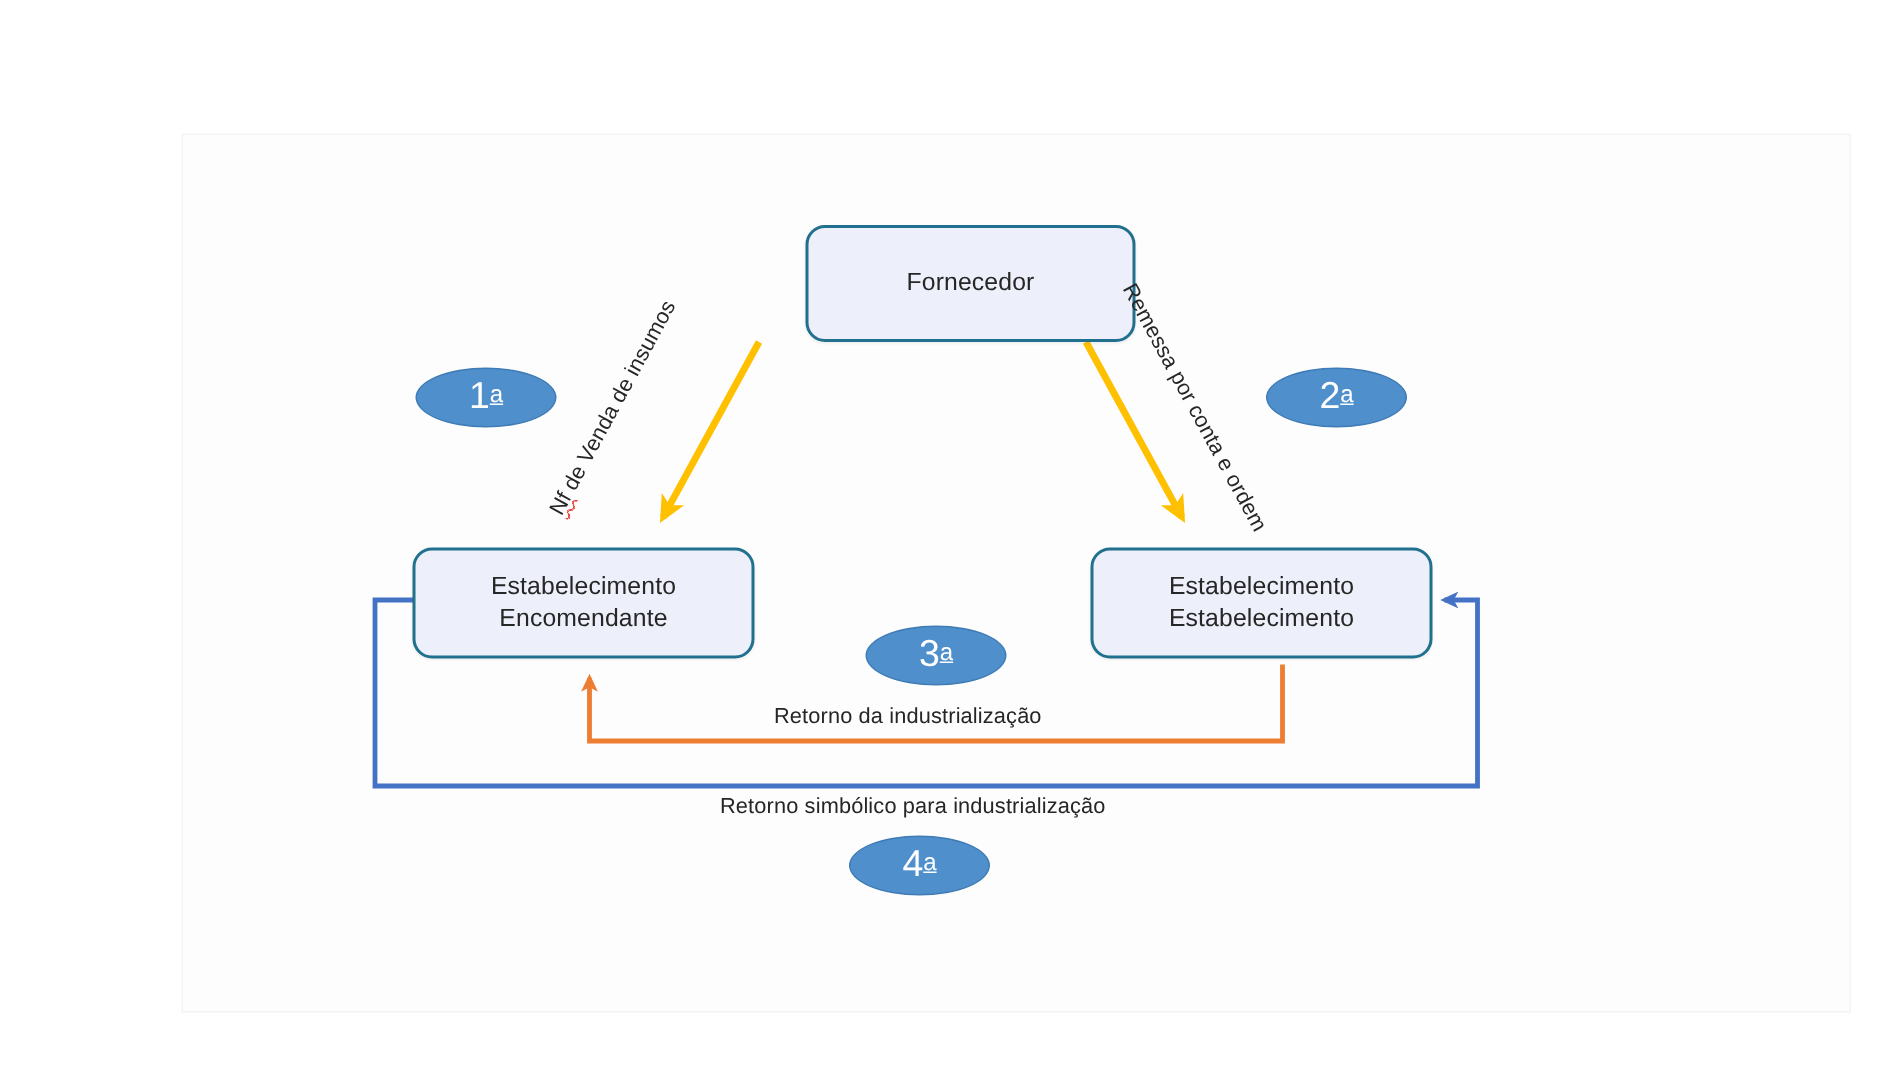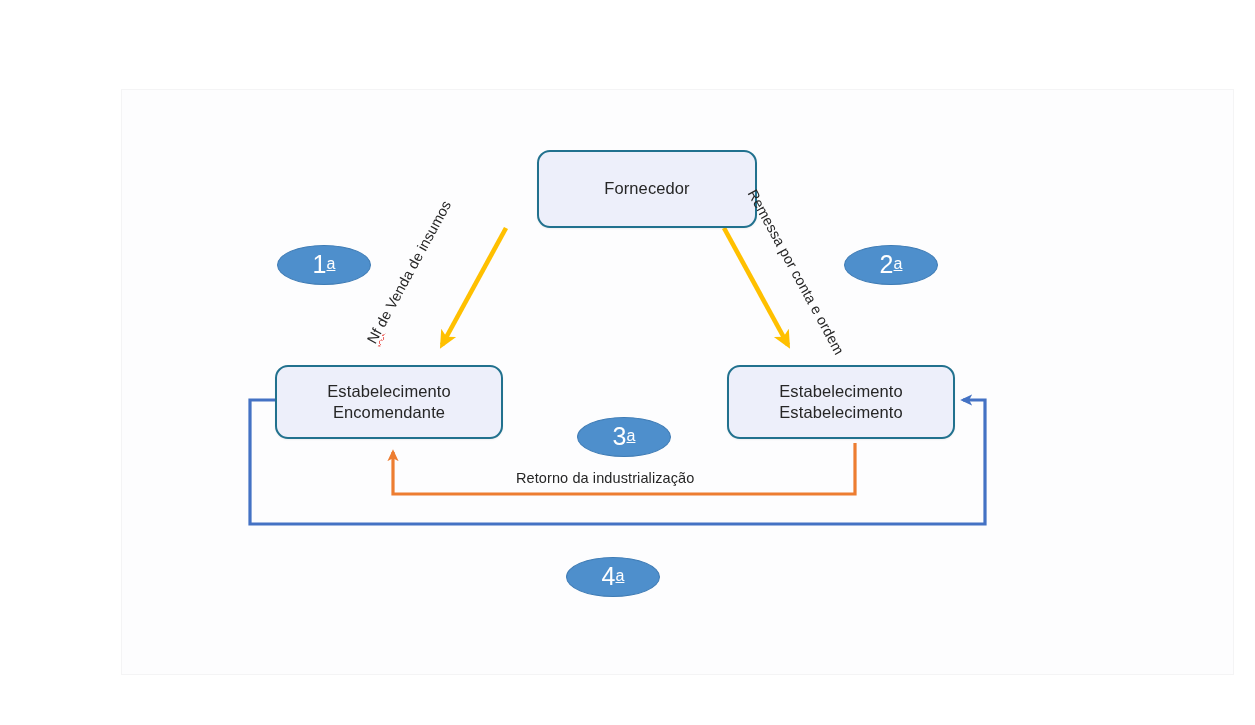--- a/index.html
+++ b/index.html
@@ -170,14 +170,15 @@
   </div>
 
   <div class="edge-label" id="label-nf">
     <span class="misspelled">Nf</span><span> de Venda de insumos</span>
   </div>
 
   <div class="edge-label" id="label-remessa">Remessa por conta e ordem</div>
 
   <div class="edge-label" id="label-retorno-ind">Retorno da industrialização</div>
 
+  <div class="edge-label" id="label-retorno-simb">Retorno simbólico para industrialização</div>
 
 </div>
 
 </body></html>

